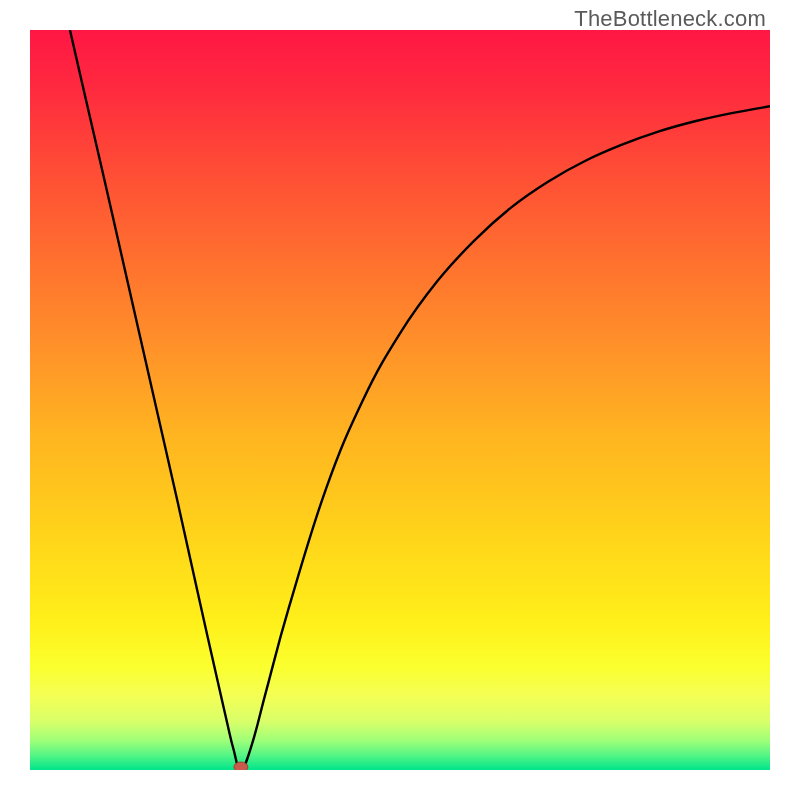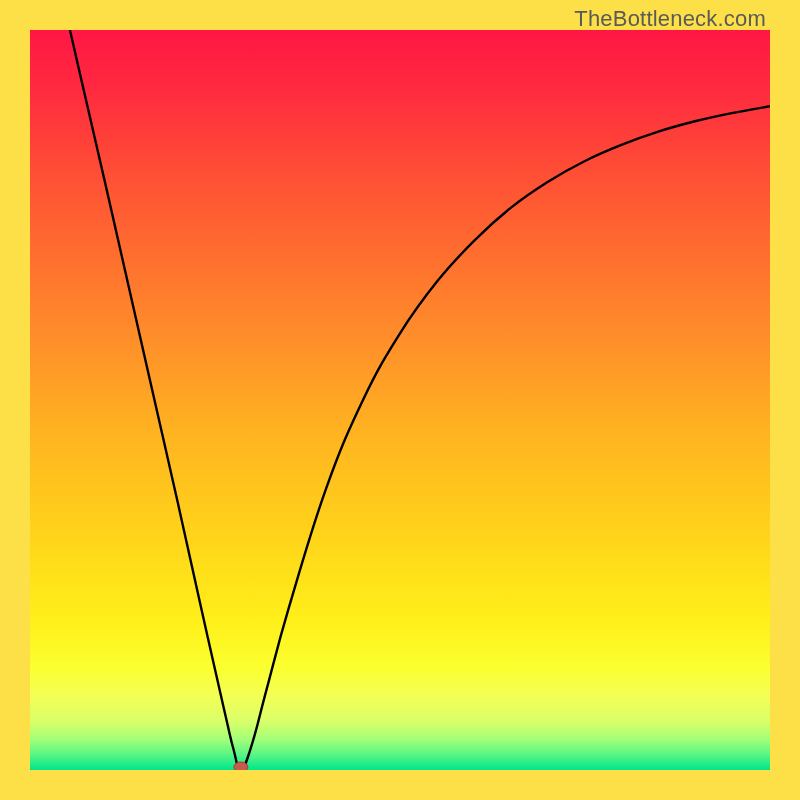--- a/index.html
+++ b/index.html
@@ -8,21 +8,21 @@
     width: 800px;
     height: 800px;
     overflow: hidden;
     background: #000;
     font-family: Arial, Helvetica, sans-serif;
   }
   .frame {
     position: relative;
     width: 800px;
     height: 800px;
-    background: #fde047;
+    background: #ffffff;
   }
   .plot-area {
     position: absolute;
     left: 30px;
     top: 30px;
     width: 740px;
     height: 740px;
   }
   .gradient-bg {
     position: absolute;

